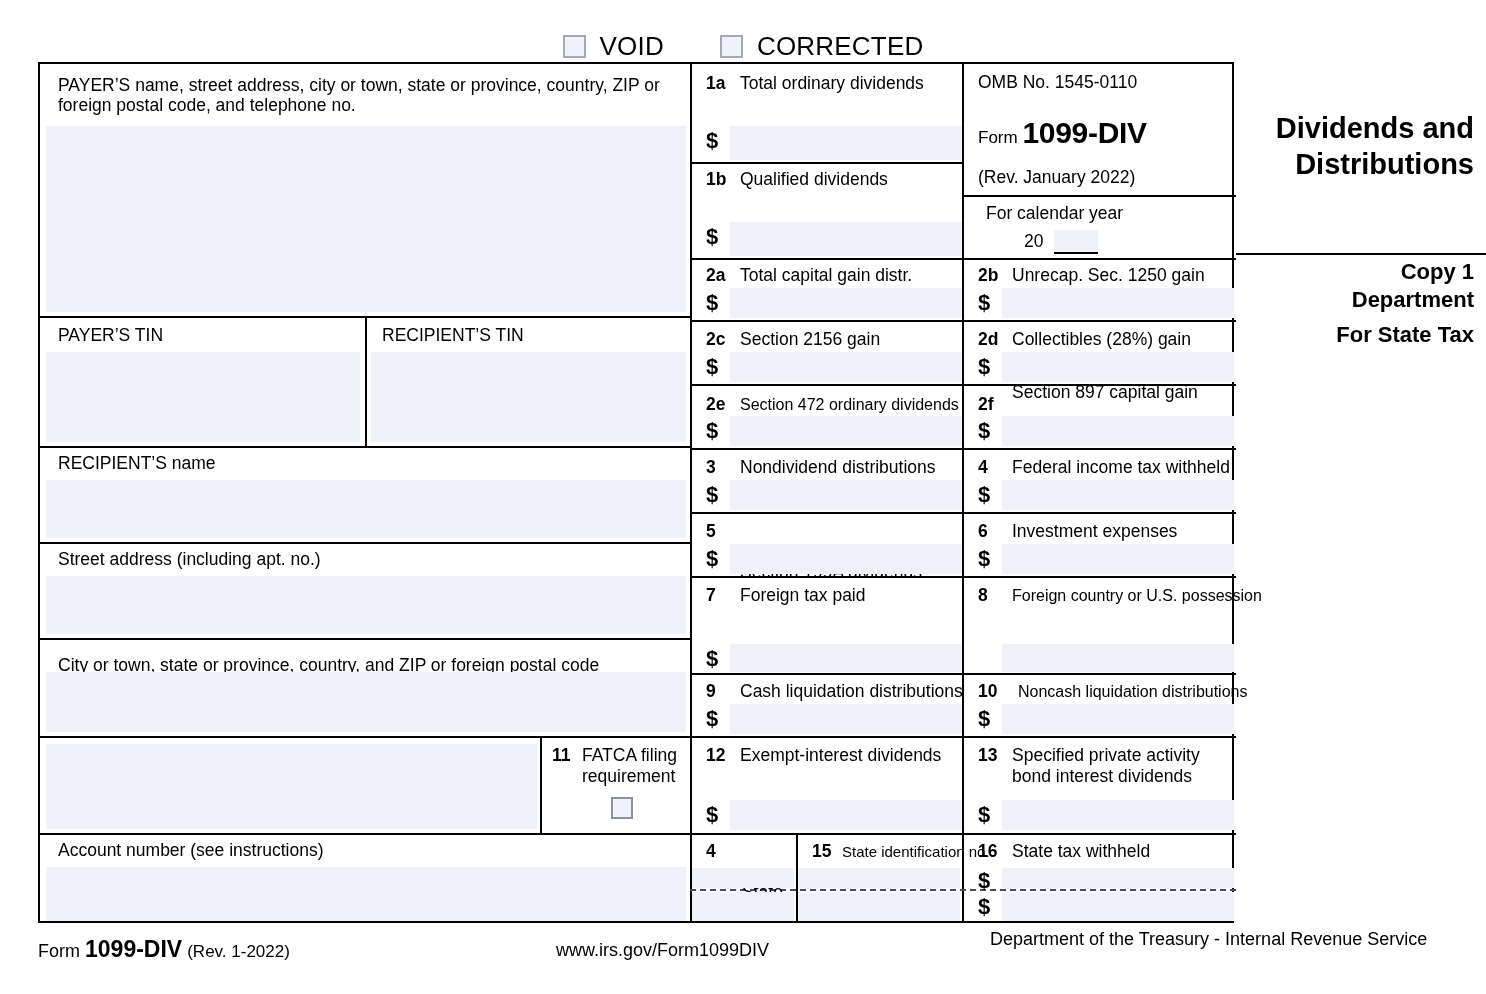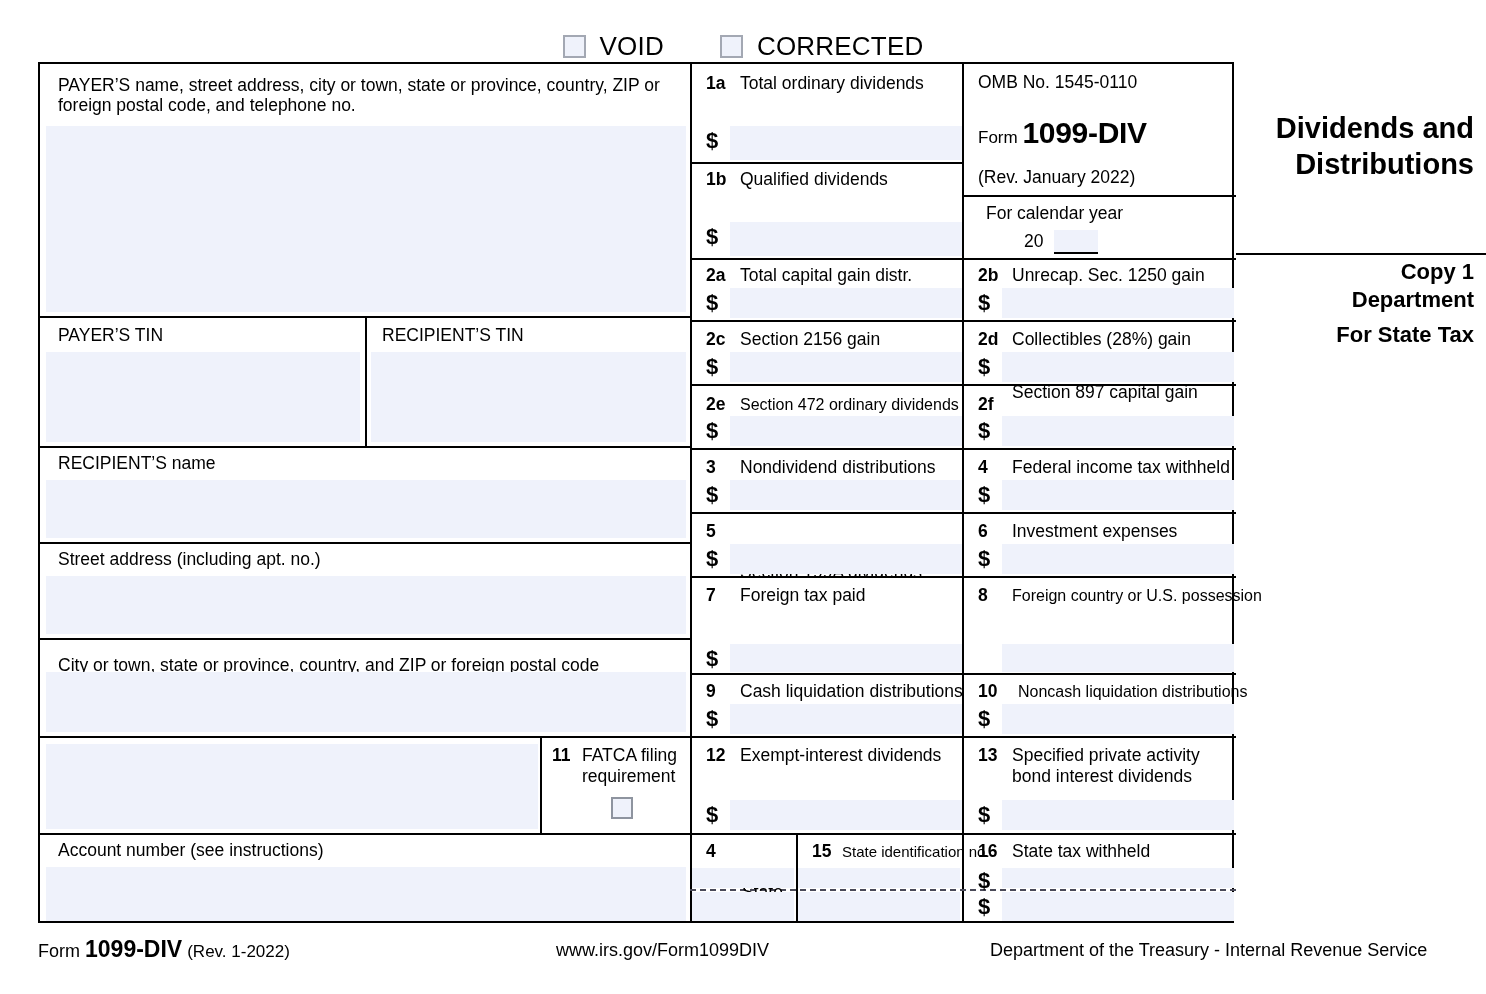--- a/index.html
+++ b/index.html
@@ -310,16 +310,16 @@
     <div style="margin-top:7px;">For State Tax</div>
   </div>
 
   <div id="footer">
     <div class="foot" id="foot-left" style="left:38px; top:8px;">
       <span>Form</span>
       <b>1099-DIV</b>
       <span class="rev">(Rev. 1-2022)</span>
     </div>
     <div class="foot" style="left:556px; top:11px;">www.irs.gov/Form1099DIV</div>
-    <div class="foot" style="left:990px; top:11px;">Department of the Treasury - Internal Revenue Service</div>
+    <div class="foot" style="left:990px; top:0;">Department of the Treasury - Internal Revenue Service</div>
   </div>
 
 </div>
 
 </body></html>

